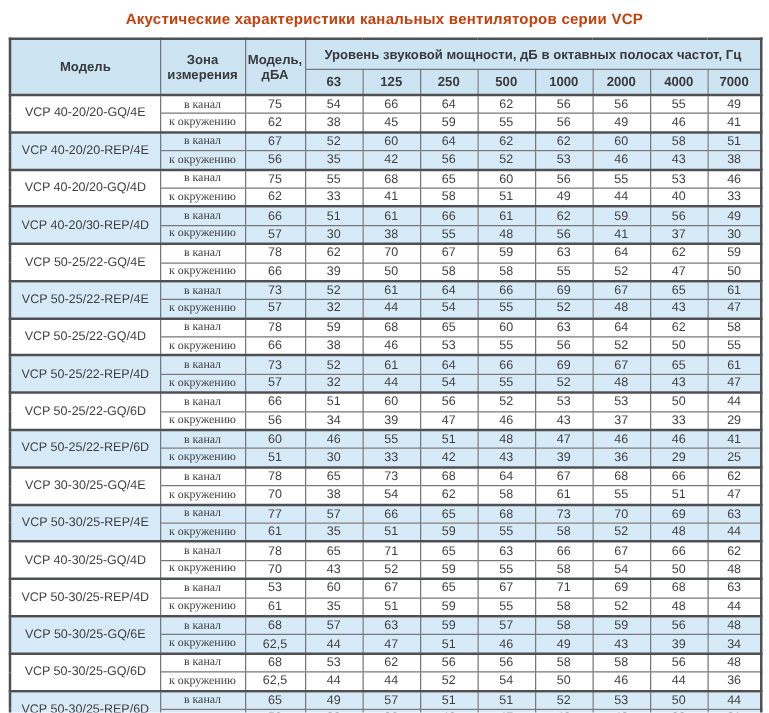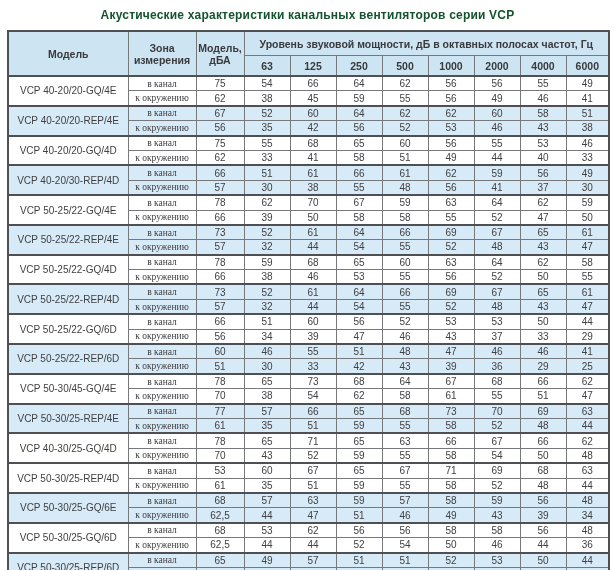--- a/index.html
+++ b/index.html
@@ -2,21 +2,21 @@
 <html><head>
 <meta charset="utf-8">
 <style>
   html,body{margin:0;padding:0;}
   body{
     width:615px;height:570px;overflow:hidden;background:#ffffff;
     font-family:"Liberation Sans",sans-serif;color:#414042;
   }
   .title{
     margin:8px 0 0 0;text-align:center;
-    font-size:12px;font-weight:bold;color:#14532d;letter-spacing:.2px;
+    font-size:12px;font-weight:bold;color:#c2410c;letter-spacing:.2px;
   }
   table{
     border-collapse:collapse;table-layout:fixed;
     margin:8px 0 0 7px;width:601px;
     border:2px solid #4f5054;
   }
   th,td{
     border:1px solid #77787b;text-align:center;vertical-align:middle;
     padding:0;overflow:hidden;white-space:nowrap;
   }
@@ -62,21 +62,21 @@
       <th colspan="8">Уровень звуковой мощности, дБ в октавных полосах частот, Гц</th>
     </tr>
     <tr class="freq-row">
       <th>63</th>
       <th>125</th>
       <th>250</th>
       <th>500</th>
       <th>1000</th>
       <th>2000</th>
       <th>4000</th>
-      <th>6000</th>
+      <th>7000</th>
     </tr>
   </thead>
 <tbody>
       <tr>
         <td class="model" rowspan="2">VCP 40-20/20-GQ/4E</td>
         <td class="zone">в канал</td>
         <td class="total">75</td>
         <td class="band">54</td>
         <td class="band">66</td>
         <td class="band">64</td>
@@ -337,21 +337,21 @@
         <td class="band">42</td>
         <td class="band">43</td>
         <td class="band">39</td>
         <td class="band">36</td>
         <td class="band">29</td>
         <td class="band">25</td>
       </tr>
     </tbody>
     <tbody>
       <tr>
-        <td class="model" rowspan="2">VCP 50-30/45-GQ/4E</td>
+        <td class="model" rowspan="2">VCP 30-30/25-GQ/4E</td>
         <td class="zone">в канал</td>
         <td class="total">78</td>
         <td class="band">65</td>
         <td class="band">73</td>
         <td class="band">68</td>
         <td class="band">64</td>
         <td class="band">67</td>
         <td class="band">68</td>
         <td class="band">66</td>
         <td class="band">62</td>

